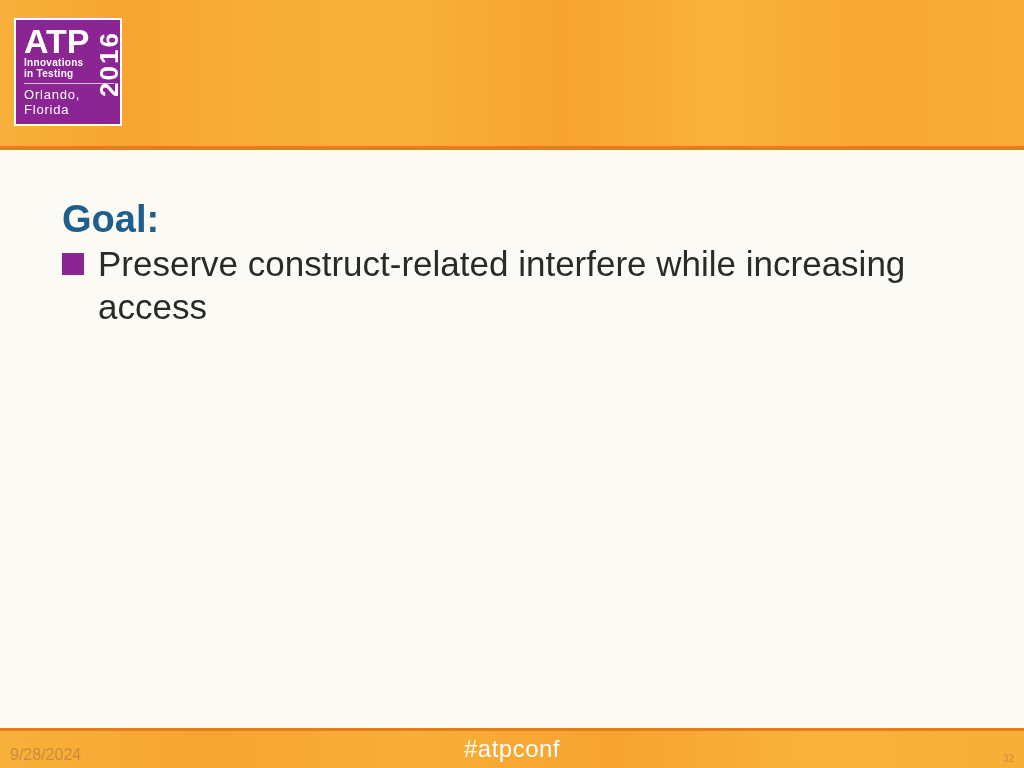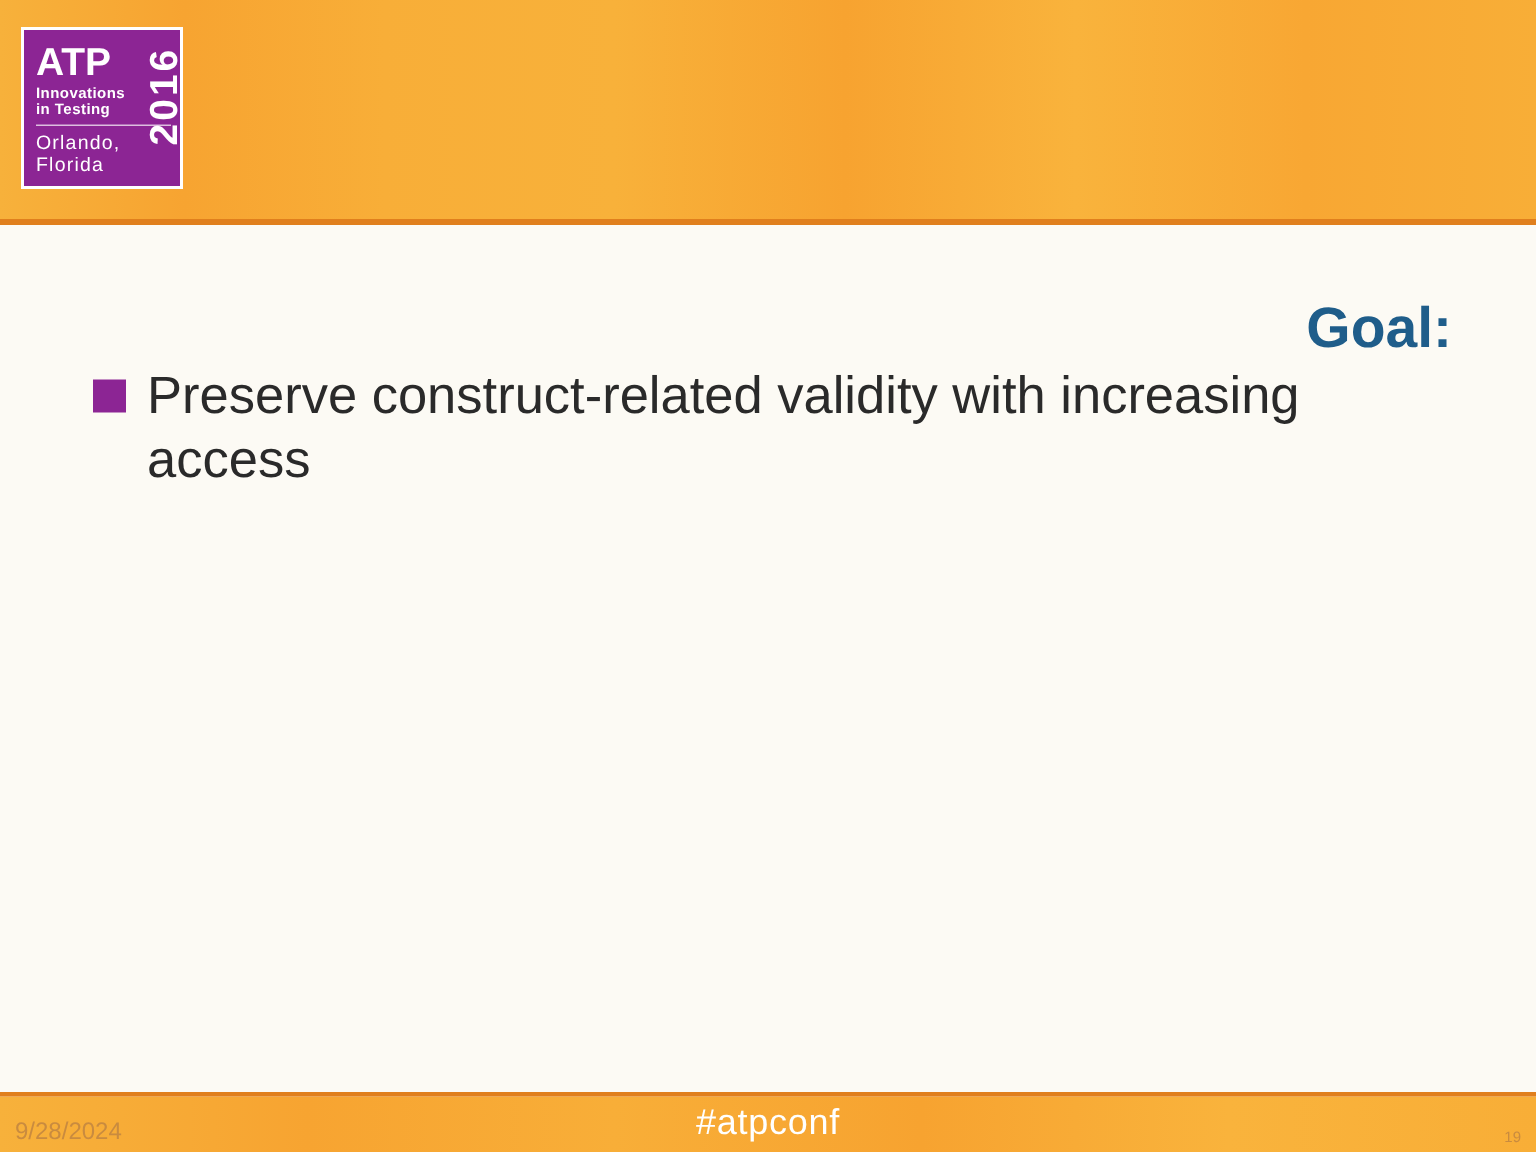--- a/index.html
+++ b/index.html
@@ -15,21 +15,21 @@
   .header::after{
     content:""; position:absolute; left:0; right:0; bottom:0; height:4px;
     background:#e07f1d;
   }
   .logo {
     position: absolute; left: 14px; top: 18px; width: 108px; height: 108px;
     background: #8c2594; border: 2px solid #ffffff;
     color: #fff; text-align: left; padding: 6px 6px 4px 8px;
     font-family: "Arial Narrow", Arial, sans-serif;
   }
-  .logo .atp { font-weight: 800; font-size: 26px; letter-spacing: 0px; line-height: 30px; }
+  .logo .atp { font-weight: 800; font-size: 34px; letter-spacing: 0px; line-height: 30px; }
   .logo .innov { font-size: 10px; line-height: 11px; margin-top: 1px; font-weight: 700; letter-spacing:.3px;}
   .logo .intest { font-size: 10px; line-height: 11px; font-weight: 700; letter-spacing:.3px;}
   .logo .line { border-top: 1px solid rgba(255,255,255,.7); margin: 4px 0 3px 0; }
   .logo .loc { font-size: 13px; letter-spacing: .8px; }
   .logo .year {
     position: absolute; right: 4px; top: 8px; bottom: 24px; width: 22px;
     writing-mode: vertical-rl; transform: rotate(180deg);
     font-size: 26px; font-weight: 700; text-align: center; letter-spacing: 2px;
   }
   .title {
@@ -40,21 +40,20 @@
     font-size: 52px; letter-spacing: 0px;
     text-shadow: 1px 1px 1px rgba(0,0,0,.15);
   }
   .content {
     position: absolute; left: 62px; top: 198px; right: 56px;
     color: #262626;
   }
   .label {
     color: #1f5d8a; font-weight: 700; font-size: 38px; margin-bottom: 2px;
     font-family: "Century Gothic","Futura","Trebuchet MS",sans-serif;
-    text-align: right;
   }
   .bullet-row { display: flex; align-items: flex-start; margin-bottom: 30px; }
   .sq {
     flex: 0 0 22px; width: 22px; height: 22px; background: #8c2594;
     margin-top: 10px; margin-right: 14px;
   }
   .bt {
     font-size: 35px; line-height: 1.22;
     font-family: "Century Gothic","Futura","Trebuchet MS",sans-serif;
     color: #2a2a2a;
@@ -92,26 +91,26 @@
       <div class="line"></div>
       <div class="loc">Orlando, Florida</div>
       <div class="year">2016</div>
     </div>
   </div>
 
   <div class="content">
     <div class="label">Goal:</div>
     <div class="bullet-row">
       <div class="sq"></div>
-      <div class="bt">Preserve construct-related validity with increasing access</div>
+      <div class="bt">Preserve construct-related interfere while increasing access</div>
     </div>
 
     <div class="gap"></div>
 
   </div>
 
   <div class="footer">
     <div class="hashtag">#atpconf</div>
     <div class="date">9/28/2024</div>
-    <div class="pagenum">19</div>
+    <div class="pagenum">32</div>
   </div>
 
 </div>
 
 </body></html>

